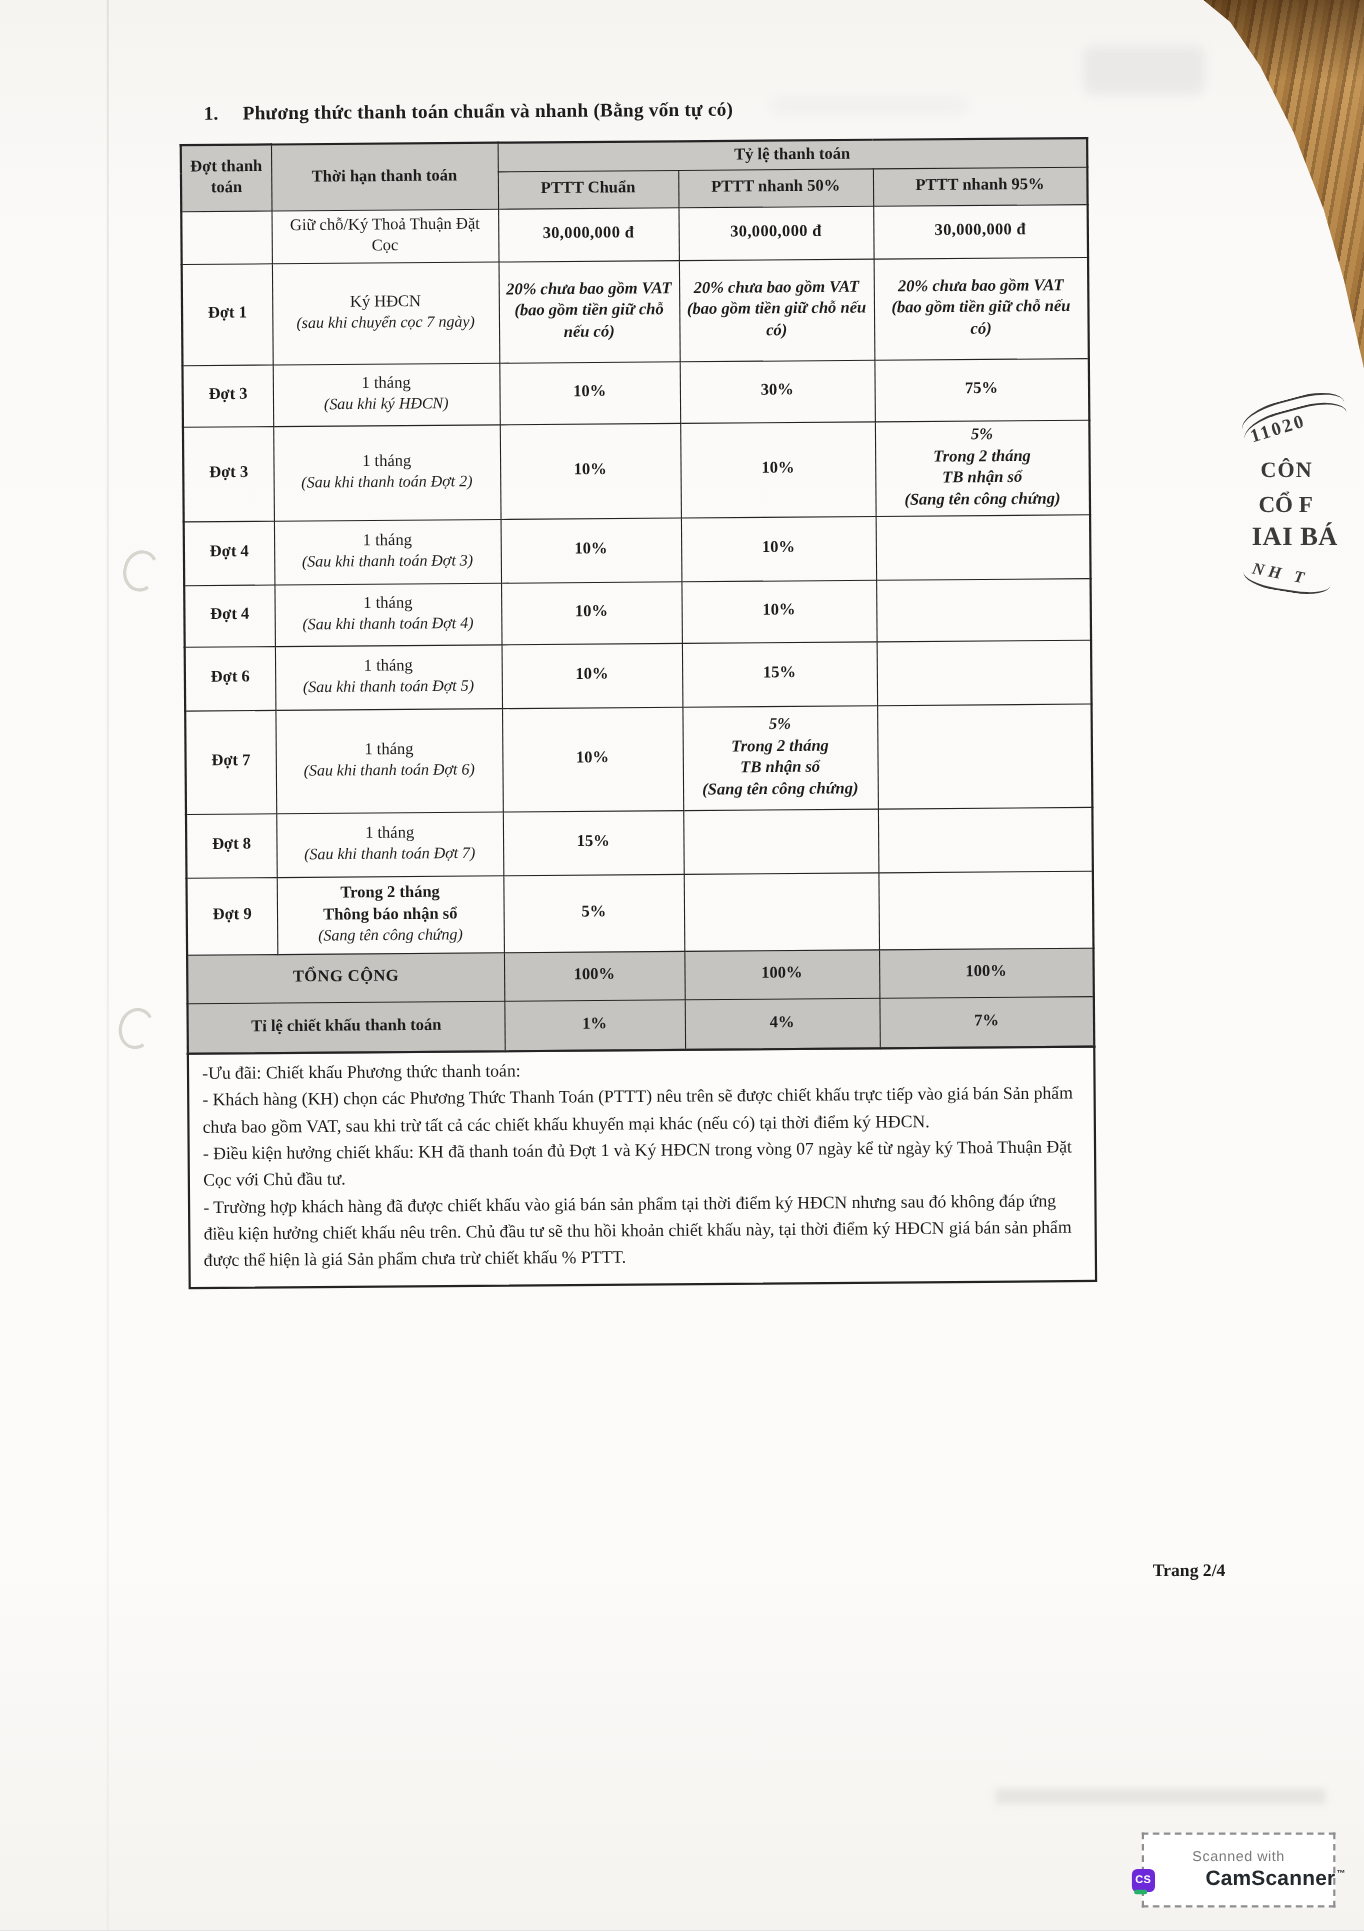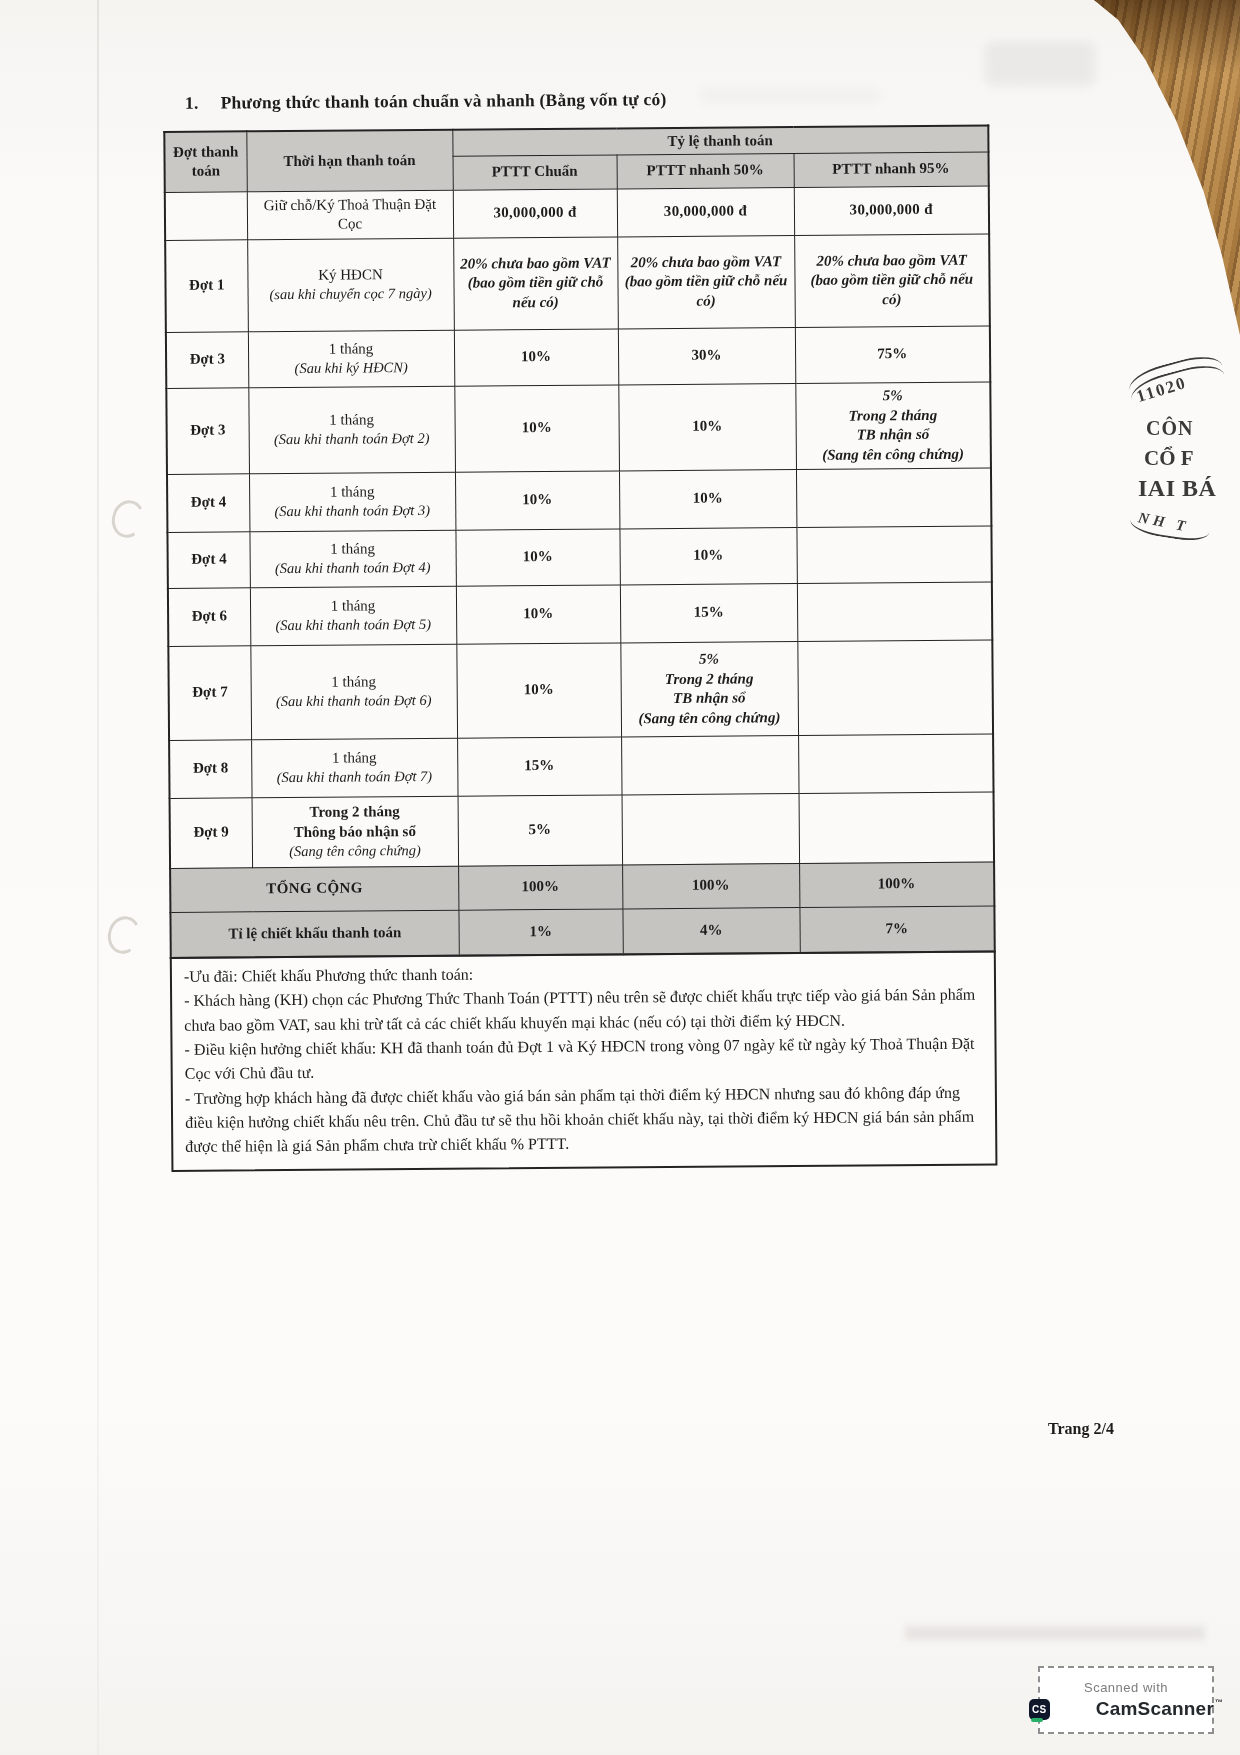--- a/index.html
+++ b/index.html
@@ -79,21 +79,21 @@
   .smudge { position:absolute; left:905px; top:1626px; width:300px; height:14px;
     background:#e7e5e2; filter:blur(3px); }
 
   
   .badge { position:absolute; left:1038px; top:1666px; width:176px; height:68px;
     background:#fff; border:2px dashed #8f8f8f; box-sizing:border-box;
     display:flex; flex-direction:column; align-items:center; justify-content:center;
     font-family:"Liberation Sans", sans-serif; }
   .badge .scanned { font-size:13px; color:#7c7c7c; letter-spacing:.5px; }
   .badge .row { display:flex; align-items:center; gap:6px; margin-top:3px; }
-  .cs-icon { width:21px; height:21px; background:#0f172a; border-radius:5px; position:relative;
+  .cs-icon { width:21px; height:21px; background:#6d28d9; border-radius:5px; position:relative;
     display:flex; align-items:center; justify-content:center; }
   .cs-icon span { color:#fff; font-weight:bold; font-size:10px; letter-spacing:.3px; }
   .cs-icon::after { content:""; position:absolute; left:2px; right:7px; bottom:-2px;
     height:4px; background:#27b067; border-radius:2px; }
   .cam-name { font-size:19px; font-weight:bold; color:#24292d; letter-spacing:.2px;margin-left:40px; }
   .cam-tm { font-size:8px; color:#24292d; vertical-align:top; margin-left:1px; }
 </style>
 </head>
 <body>
 

